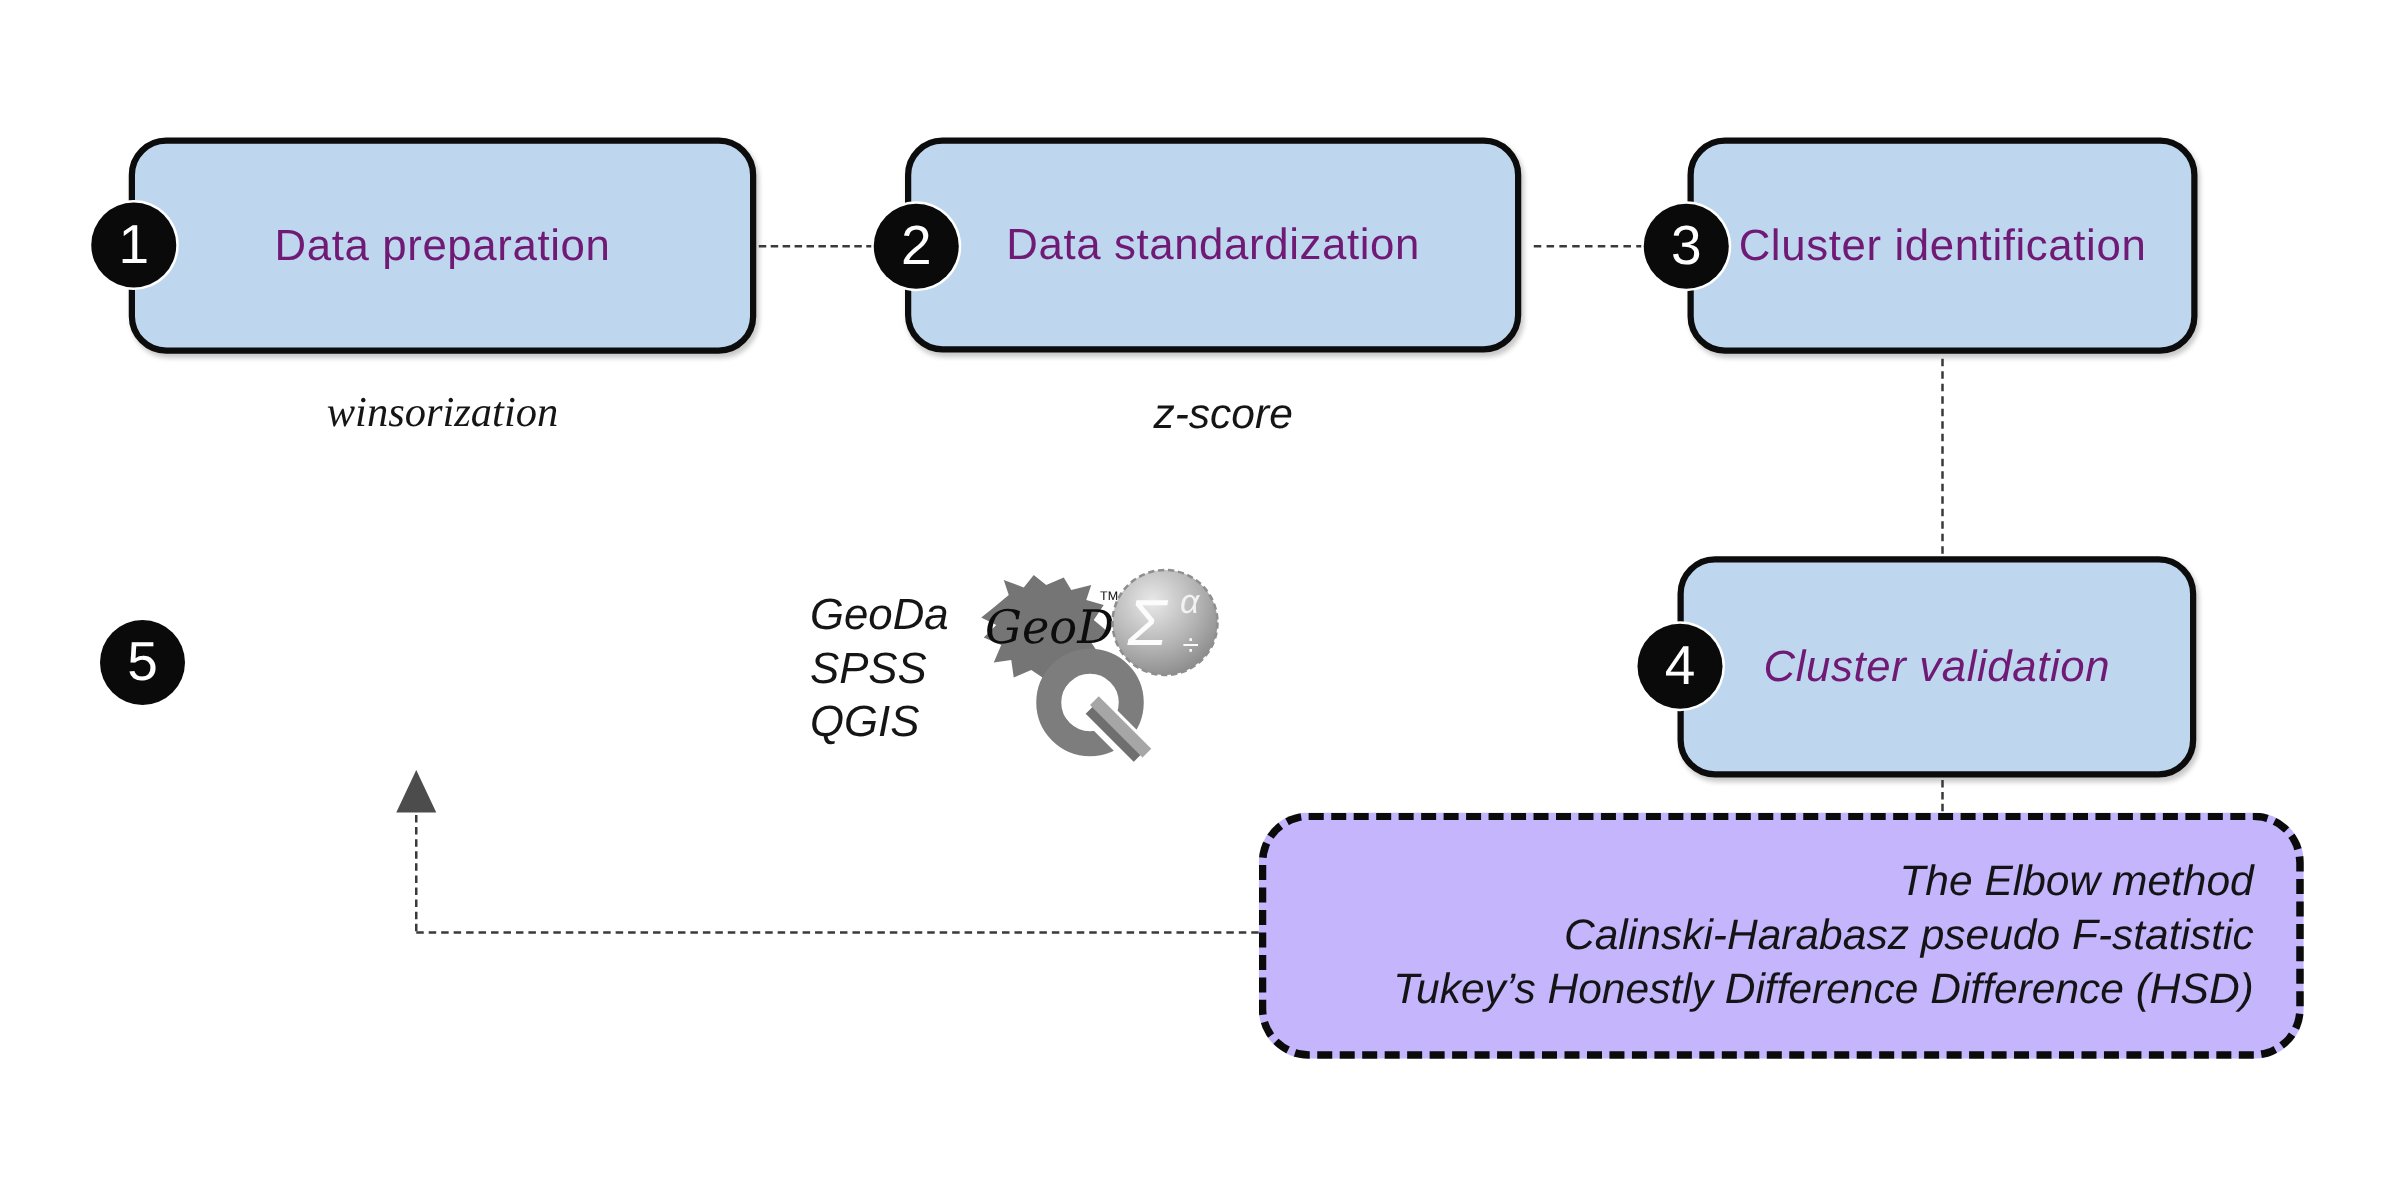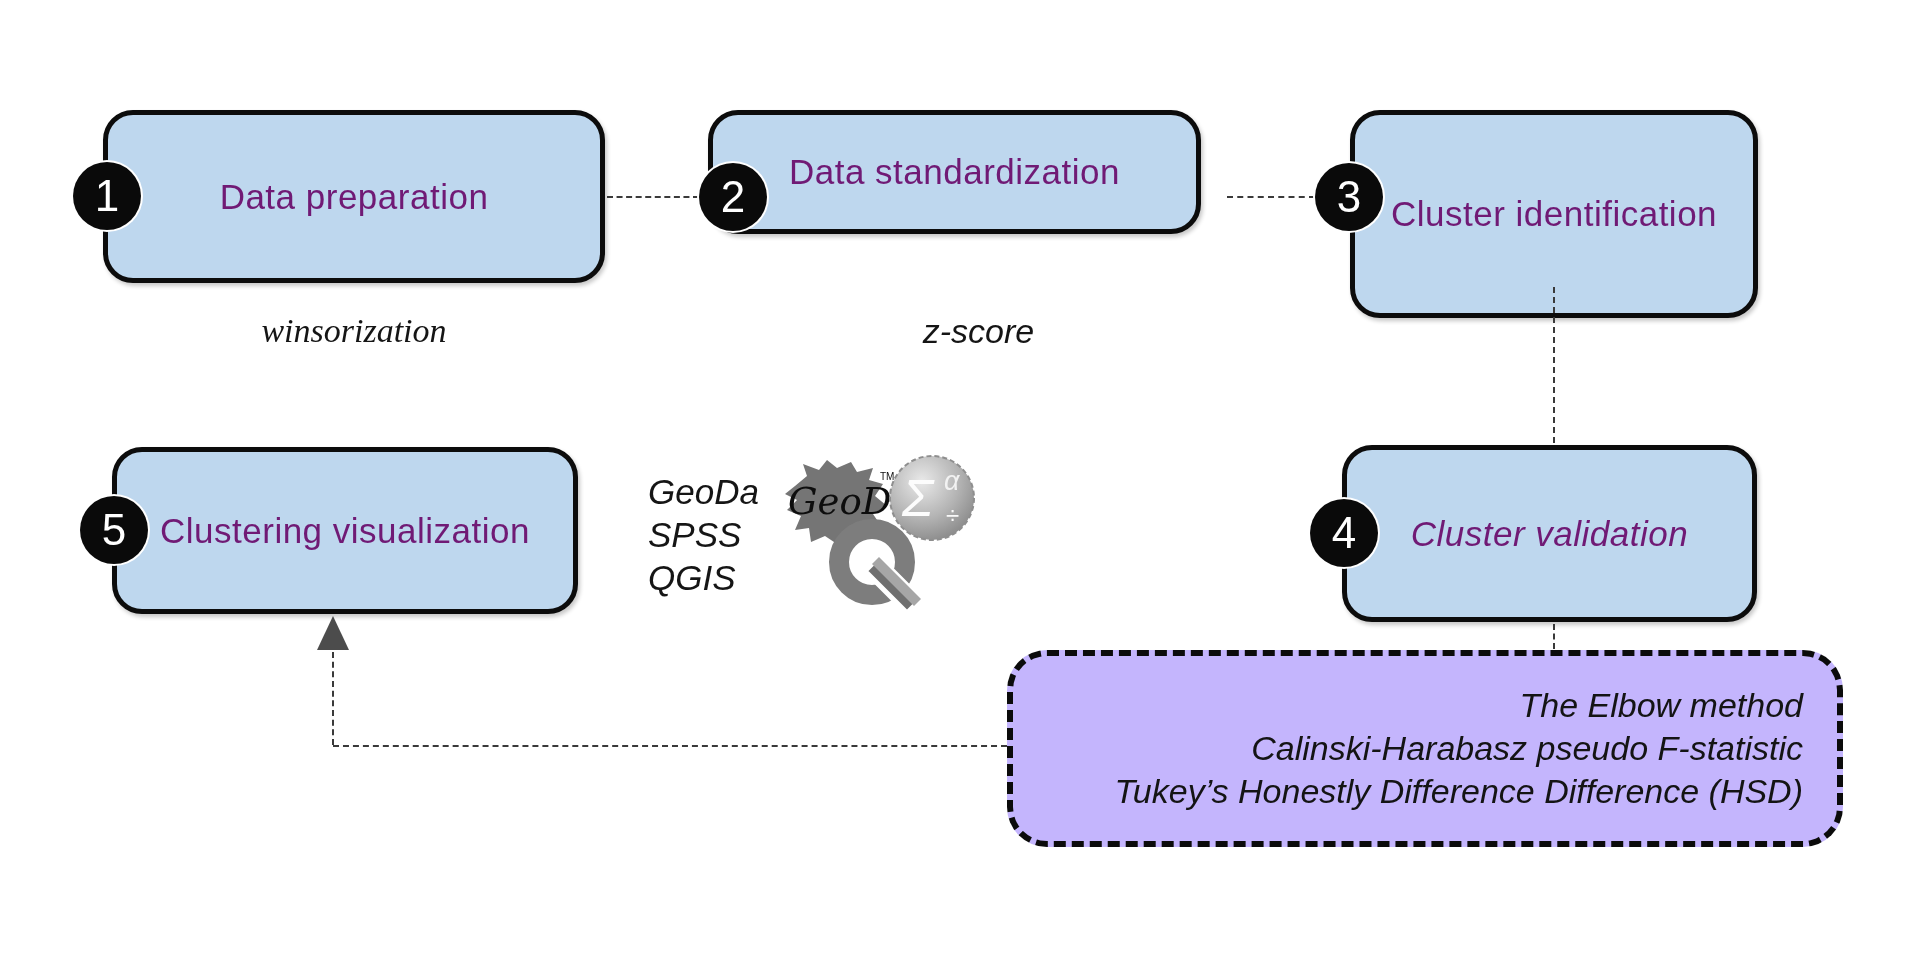--- a/index.html
+++ b/index.html
@@ -91,30 +91,27 @@
   .geoda-script { font-family: "DejaVu Serif", serif; font-style: italic; }
 </style>
 </head>
 <body>
 
 <div id="stage">
 
   <div class="step-box" style="left:103px; top:110px; width:502px; height:173px;">
     <span>Data preparation</span>
   </div>
-  <div class="step-box" style="left:708px; top:110px; width:493px; height:124px;">
+  <div class="step-box" style="left:724px; top:110px; width:493px; height:172px;">
     <span>Data standardization</span>
   </div>
-  <div class="step-box" style="left:1350px; top:110px; width:408px; height:208px;">
+  <div class="step-box" style="left:1350px; top:110px; width:408px; height:173px;">
     <span>Cluster identification</span>
   </div>
 
-  <div class="step-box" style="left:112px; top:447px; width:466px; height:167px;">
-    <span>Clustering visualization</span>
-  </div>
   <div class="step-box" style="left:1342px; top:445px; width:415px; height:177px;font-style:italic;">
     <span>Cluster validation</span>
   </div>
 
   <div class="num-circle" style="left:73px;  top:162px;">
     <span>1</span>
   </div>
   <div class="num-circle" style="left:699px; top:163px;">
     <span>2</span>
   </div>

